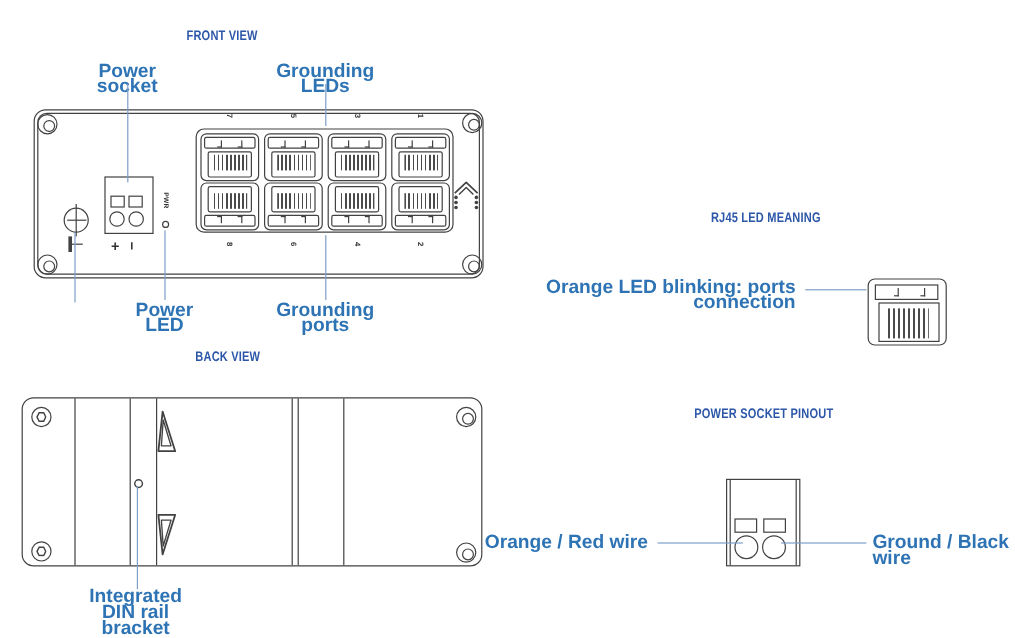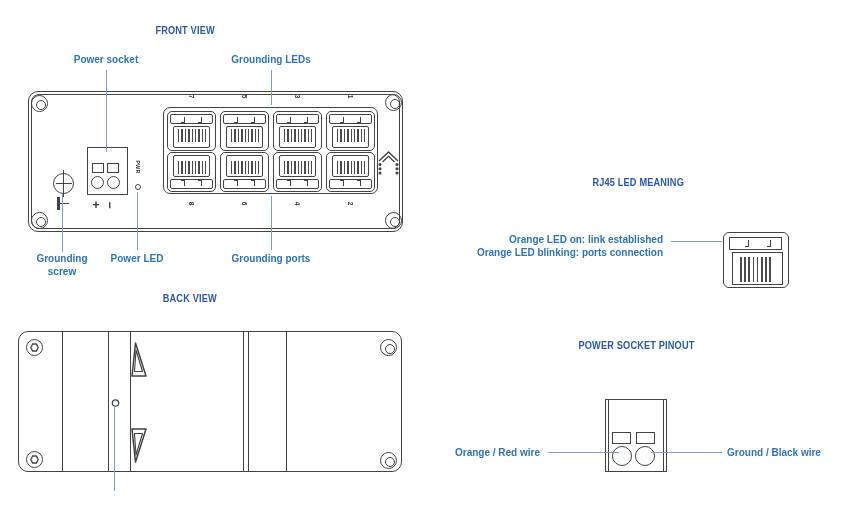--- a/index.html
+++ b/index.html
@@ -4,21 +4,21 @@
 <style>
   * { margin:0; padding:0; box-sizing:border-box; }
   html,body { background:#fff; }
   #stage {
     position:relative; width:846px; height:532px; background:#ffffff;
     font-family:"Liberation Sans", sans-serif; overflow:hidden;
   }
   
   .title { position:absolute; text-align:center; color:#2c57a9; font-size:11.5px; font-weight:700; white-space:nowrap; }
   .title span { display:inline-block; transform:scaleX(.8); transform-origin:center; letter-spacing:.2px; }
-  .lbl { position:absolute; color:#2e74b5; font-size:10px; font-weight:700; line-height:13px; }
+  .lbl { position:absolute; color:#2e74b5; font-size:16px; font-weight:700; line-height:13px; }
   .lbl.ctr { text-align:center; }
   .lbl.rgt { text-align:right; }
   
   .cl-v { position:absolute; width:1.2px; background:#7d9fc8; z-index:5; }
   .cl-h { position:absolute; height:1.2px; background:#7d9fc8; z-index:5; }
   
   .panel { position:absolute; border:1.3px solid #424242; border-radius:10px; background:#fff; }
   .fpanel::before { content:""; position:absolute; inset:1.6px; border:1px solid #424242; border-radius:8px; pointer-events:none; }
   .screw { position:absolute; width:17px; height:17px; border:1.2px solid #424242; border-radius:50%; }
   .screw::after { content:""; position:absolute; left:50%; top:50%; width:8px; height:8px; margin:-4px 0 0 -4px; border:1.2px solid #424242; border-radius:50%; }
@@ -80,21 +80,20 @@
 
   <div class="lbl ctr" style="left:61px;top:53px;width:90px;">Power socket</div>
   <div class="lbl ctr" style="left:226px;top:53px;width:90px;">Grounding LEDs</div>
 
   <div class="cl-v" style="left:106px;top:70px;height:82px;"></div>
   <div class="cl-v" style="left:271px;top:70px;height:35px;"></div>
   <div class="cl-v" style="left:271px;top:196px;height:54px;"></div>
   <div class="cl-v" style="left:137px;top:192px;height:58px;"></div>
   <div class="cl-v" style="left:62px;top:194px;height:58px;"></div>
 
-  <div class="lbl ctr" style="left:22px;top:252px;width:80px;">Grounding screw</div>
   <div class="lbl ctr" style="left:97px;top:252px;width:80px;">Power LED</div>
   <div class="lbl ctr" style="left:221px;top:252px;width:100px;">Grounding ports</div>
 
   <div class="panel fpanel" style="left:28px;top:91px;width:375px;height:141px;">
     <div class="screw" style="left:2px;top:3px;"></div>
     <div class="screw" style="left:2px;top:120px;"></div>
     <div class="screw" style="left:356px;top:2px;"></div>
     <div class="screw" style="left:356px;top:120px;"></div>
 
     <div class="gs-circle"></div>
@@ -235,27 +234,27 @@
     <svg class="bsvg" width="384" height="141" viewBox="0 0 384 141">
       <path d="M116.5,11 L113,44 L127,44 Z" fill="none" stroke="#424242" stroke-width="1.5" stroke-linejoin="round"></path>
       <path d="M117,18 L115.5,39.5 L123.5,39.5 Z" fill="none" stroke="#424242" stroke-width="1.1" stroke-linejoin="round"></path>
       <path d="M116.5,130 L113,97 L127,97 Z" fill="none" stroke="#424242" stroke-width="1.5" stroke-linejoin="round"></path>
       <path d="M117,123 L115.5,101.5 L123.5,101.5 Z" fill="none" stroke="#424242" stroke-width="1.1" stroke-linejoin="round"></path>
       <circle cx="96.5" cy="71" r="3.2" fill="none" stroke="#424242" stroke-width="1.2"></circle>
     </svg>
   </div>
 
   <div class="cl-v" style="left:114px;top:405px;height:86px;"></div>
+  <div class="lbl ctr" style="left:63px;top:491px;width:100px;">Integrated DIN rail bracket</div>
 
   <div class="title" style="left:563px;top:176px;width:150px;">
     <span>RJ45 LED MEANING</span>
   </div>
 
   <div class="lbl rgt" style="left:413px;top:233px;width:250px;">
-    <div>Orange LED on: link established</div>
     <div>Orange LED blinking: ports connection</div>
   </div>
   <div class="cl-h" style="left:671px;top:241px;width:51px;"></div>
 
   <div class="rj45">
     <div class="rj45-bar">
       <span class="rmark rmark-l"></span>
       <span class="rmark rmark-r"></span>
     </div>
     <div class="rj45-inner">

